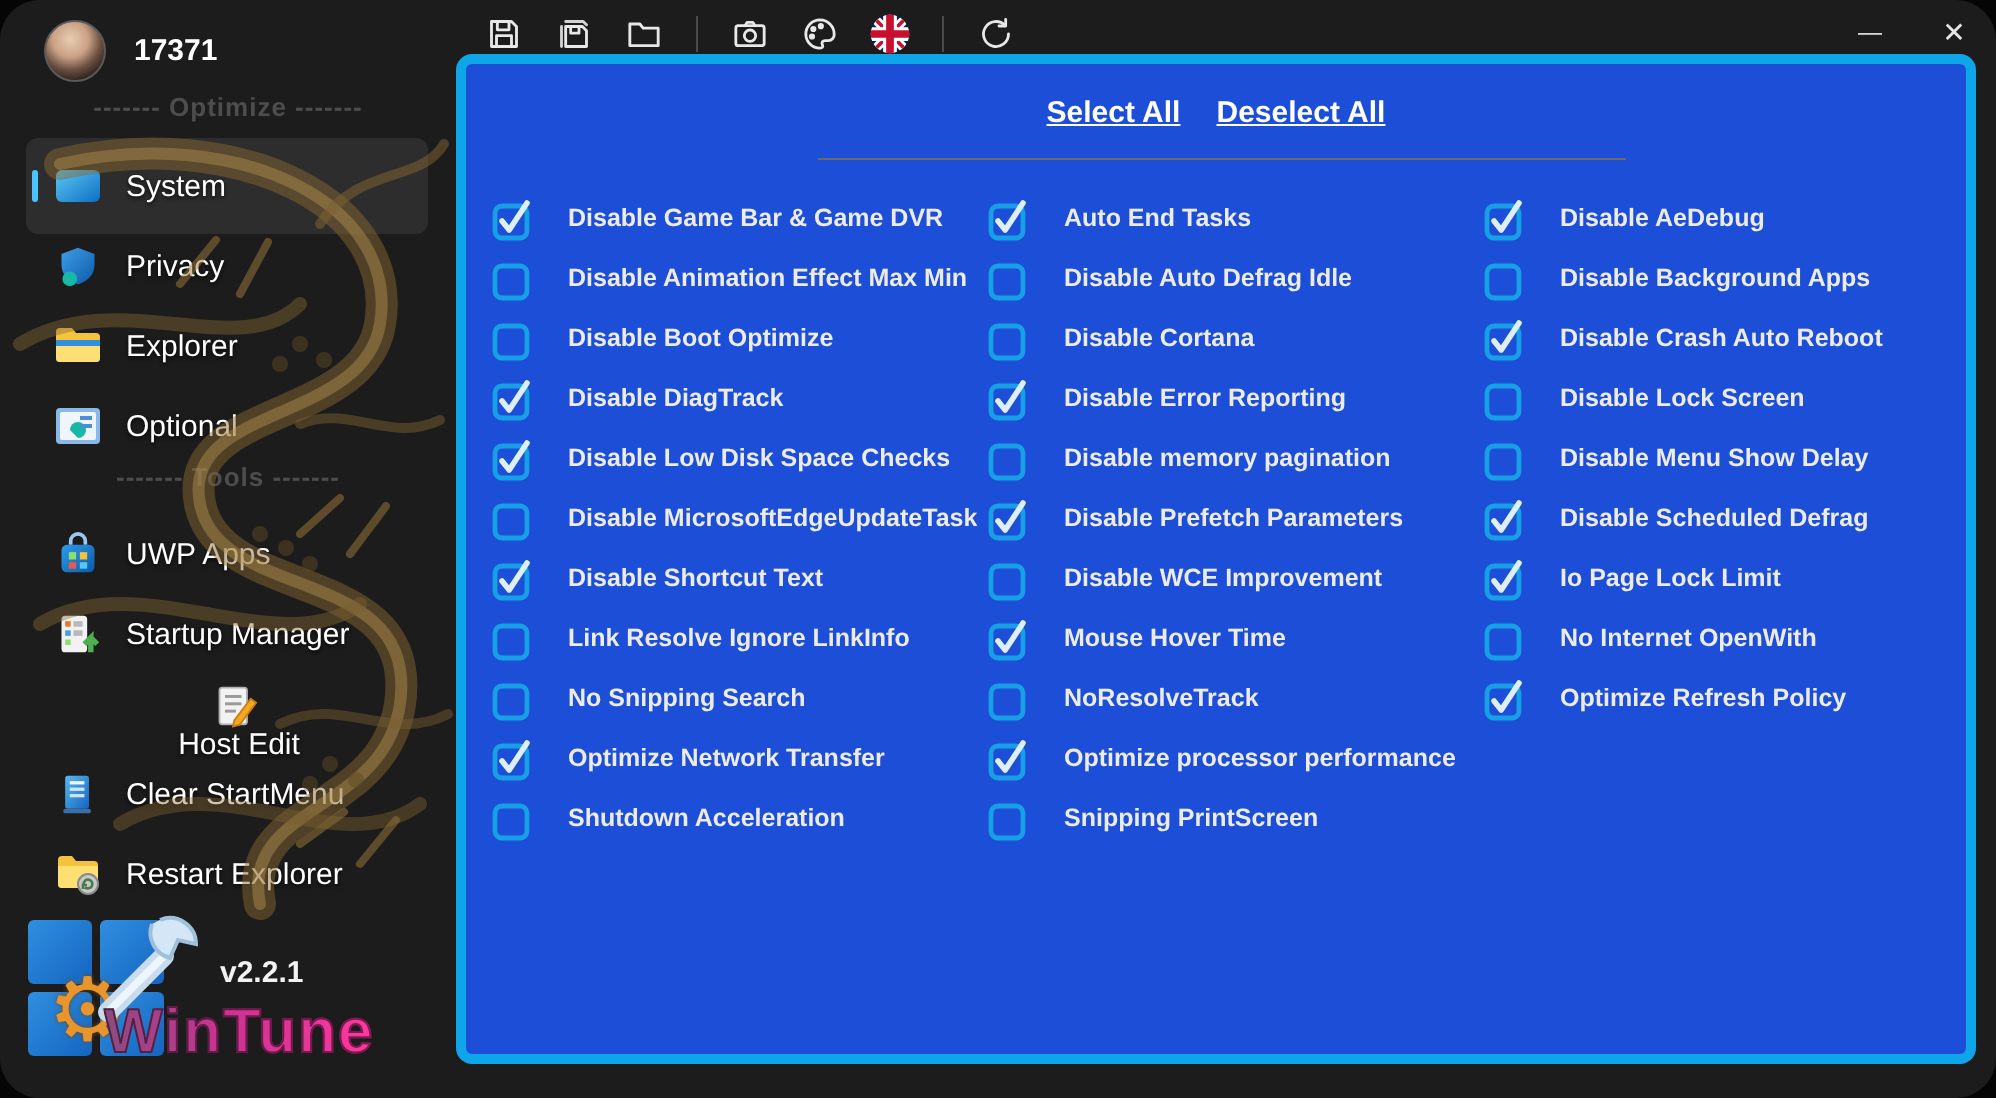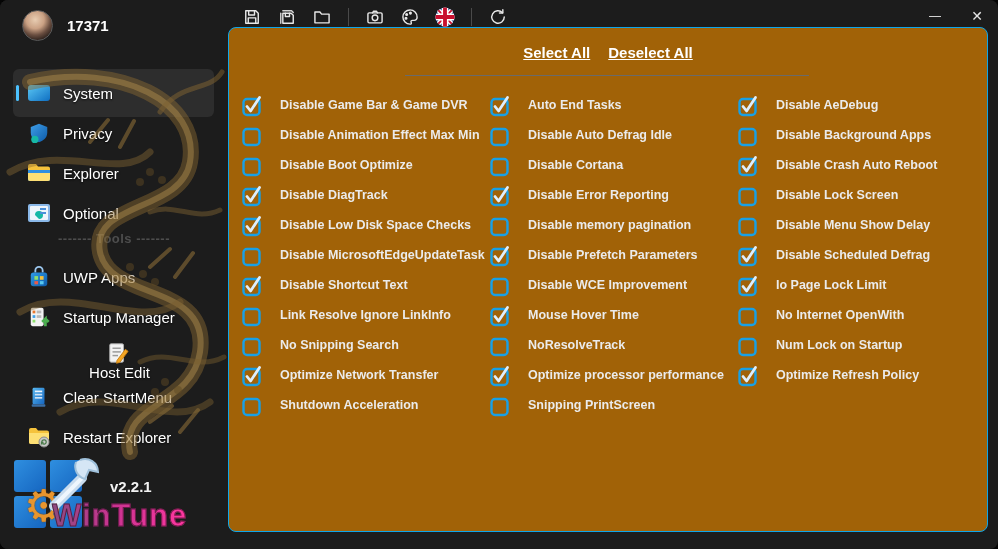--- a/index.html
+++ b/index.html
@@ -1,17 +1,17 @@
 <!DOCTYPE html>
 <html><head>
 <meta charset="utf-8">
 <style>
   * { margin:0; padding:0; box-sizing:border-box; }
   html,body { width:998px; height:549px; background:#050505; font-family:"Liberation Sans", sans-serif; overflow:hidden; }
-  #window { position:absolute; inset:0; background:#1c1c1c; border-radius:8px; overflow:hidden; }
+  #window { position:absolute; inset:0; background:#1c1c1c; border-radius:20px; overflow:hidden; }
 
   
   #titlebar { position:absolute; left:228px; top:0; right:0; height:34px; display:flex; align-items:center; }
   #toolbar { display:flex; align-items:center; gap:7px; padding-left:10px; }
   .tool-btn { width:28px; height:26px; display:flex; align-items:center; justify-content:center; border-radius:4px; cursor:pointer; }
   .tool-sep { width:1px; height:18px; background:#4a4a4a; margin:0 5px; }
   #win-controls { position:absolute; right:0; top:0; height:34px; display:flex; }
   .win-btn { width:42px; height:32px; display:flex; align-items:center; justify-content:center; color:#e6e6e6; font-size:14px; cursor:pointer; }
 
   
@@ -37,21 +37,21 @@
   #logo-squares div { border-radius:3px; background:linear-gradient(135deg,#2f8fe0,#1565c0); }
   #logo-gear { position:absolute; left:12px; top:26px; font-size:44px; color:#e8952e; line-height:44px; z-index:2; text-shadow:0 0 2px #7a4a10; }
   #logo-wrench { position:absolute; left:24px; top:-8px; z-index:3; }
   #version { position:absolute; left:98px; top:20px; color:#f2f2f2; font-size:15px; font-weight:bold; }
   #logo-wordmark { position:absolute; left:40px; top:40px; font-size:31px; font-weight:700; letter-spacing:1px;
       background:linear-gradient(90deg,#8e4a80 0%, #c93390 45%, #ff37a0 100%);
       -webkit-background-clip:text; background-clip:text; color:transparent;
       -webkit-text-stroke:1px rgba(20,4,14,.55); z-index:4; }
 
   
-  #panel { position:absolute; left:228px; top:27px; width:760px; height:505px; background:#a16207; border:1px solid #0ea5e9; border-radius:8px; }
+  #panel { position:absolute; left:228px; top:27px; width:760px; height:505px; background:#1d4ed8; border:5px solid #0ea5e9; border-radius:8px; }
   #panel-header { position:absolute; left:0; top:16px; width:100%; display:flex; justify-content:center; gap:18px; }
   .hdr-link { color:#ffffff; font-size:15px; font-weight:bold; text-decoration:underline; cursor:pointer; }
   #panel-divider { position:absolute; left:176px; top:47px; width:404px; height:1px; background:#6a6a6a; }
   #check-grid { position:absolute; left:13px; top:62px; display:flex; }
   .check-col { width:248px; display:flex; flex-direction:column; }
   .check-row { height:30px; display:flex; align-items:center; gap:19px; cursor:pointer; }
   .cbx { width:19px; height:19px; flex:0 0 19px; position:relative; }
   .check-label { color:#ebebeb; font-size:12.5px; font-weight:600; white-space:nowrap; }
 
   svg { display:block; }
@@ -85,20 +85,21 @@
           <circle cx="178" cy="338" r="4"></circle>
           <circle cx="155" cy="340" r="4"></circle>
       </g>
     </svg>
 
     <div id="profile">
       <div id="avatar"></div>
       <div id="username">17371</div>
     </div>
 
+    <div class="side-divider" id="divider-optimize">------- Optimize -------</div>
     <div class="side-divider" id="divider-tools">------- Tools -------</div>
     <div id="nav-items">
         <div class="side-item selected" style="top: 69px;">
           <span class="accent"></span>
           <span class="s-icon">
             <svg width="24" height="20" viewBox="0 0 24 20">
               <rect x="1" y="2" width="22" height="16" rx="3" fill="url(#mg)"></rect>
               <defs>
                 <linearGradient id="mg" x1="0" y1="0" x2="1" y2="1">
                   <stop offset="0" stop-color="#5bc8f5"></stop>
@@ -613,29 +614,20 @@
     <rect x="1.5" y="3" width="16" height="16" rx="3.5" fill="none" stroke="#18a0e6" stroke-width="2.4"></rect>
 
   </svg>
             </span>
             <span class="check-label">No Internet OpenWith</span>
           </div>
           <div class="check-row">
             <span class="cbx">
               <svg width="22" height="21" viewBox="0 0 22 21" style="overflow:visible">
     <rect x="1.5" y="3" width="16" height="16" rx="3.5" fill="none" stroke="#18a0e6" stroke-width="2.4"></rect>
-
-  </svg>
-            </span>
-            <span class="check-label">Num Lock on Startup</span>
-          </div>
-          <div class="check-row">
-            <span class="cbx">
-              <svg width="22" height="21" viewBox="0 0 22 21" style="overflow:visible">
-    <rect x="1.5" y="3" width="16" height="16" rx="3.5" fill="none" stroke="#18a0e6" stroke-width="2.4"></rect>
     <path d="M5 10.5 L8.6 15 L17.5 1.5" fill="none" stroke="#ddeefc" stroke-width="2.8" stroke-linecap="round" stroke-linejoin="round"></path>
   </svg>
             </span>
             <span class="check-label">Optimize Refresh Policy</span>
           </div>
         </div>
       </div>
   </div>
 
 </div>

